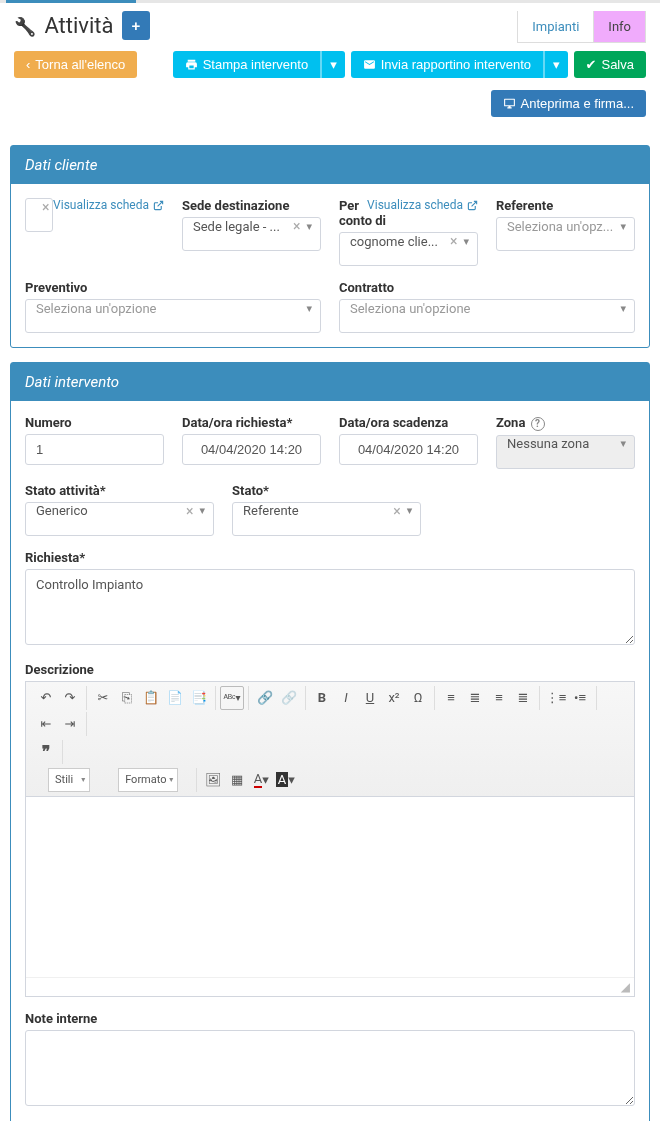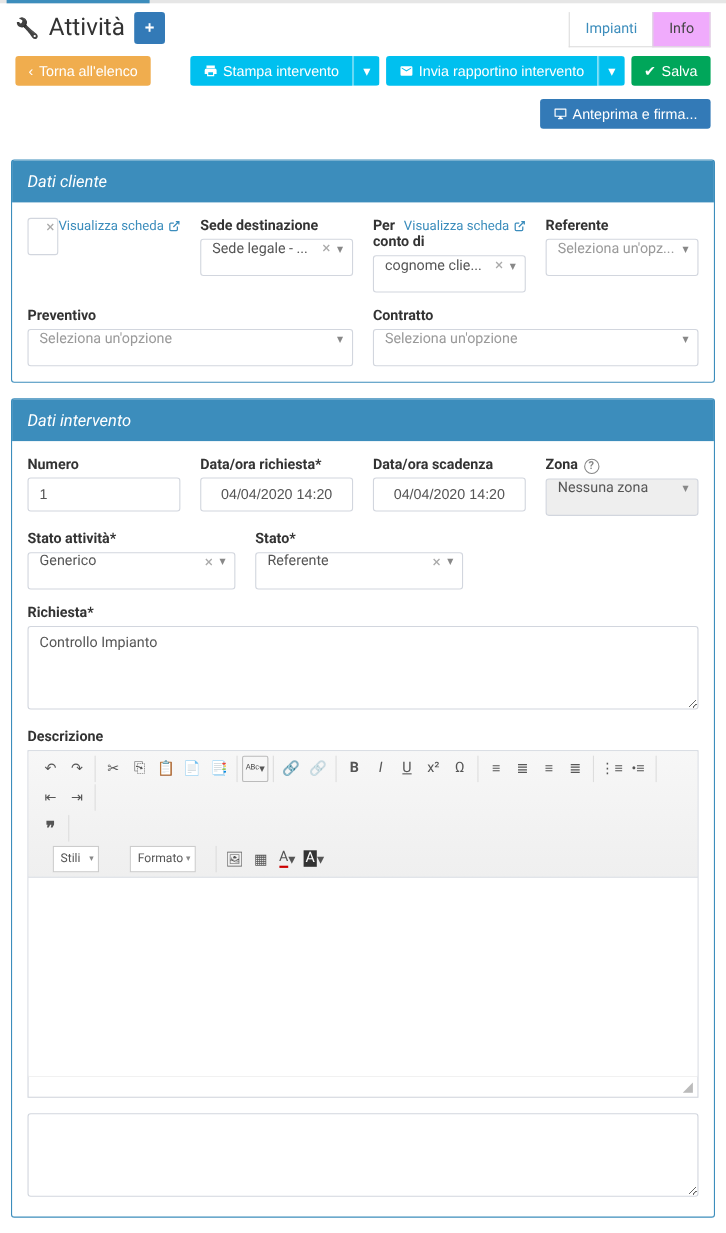--- a/index.html
+++ b/index.html
@@ -310,17 +310,18 @@
               <span class="ck-btn"><span style="background:#333;color:#fff;padding:0 2px">A</span>▾</span>
             </div>
           </div>
           <div class="ck-content" contenteditable="true" style=""></div>
           <div class="ck-resize">◢</div>
         </div>
       </div>
     </div>
     <div class="row">
       <div class="col" style="flex-basis:100%">
+        <label>Note interne</label>
         <textarea class="form-control" rows="4" style=""></textarea>
       </div>
     </div>
   </div>
 </div>
 
 </body></html>

